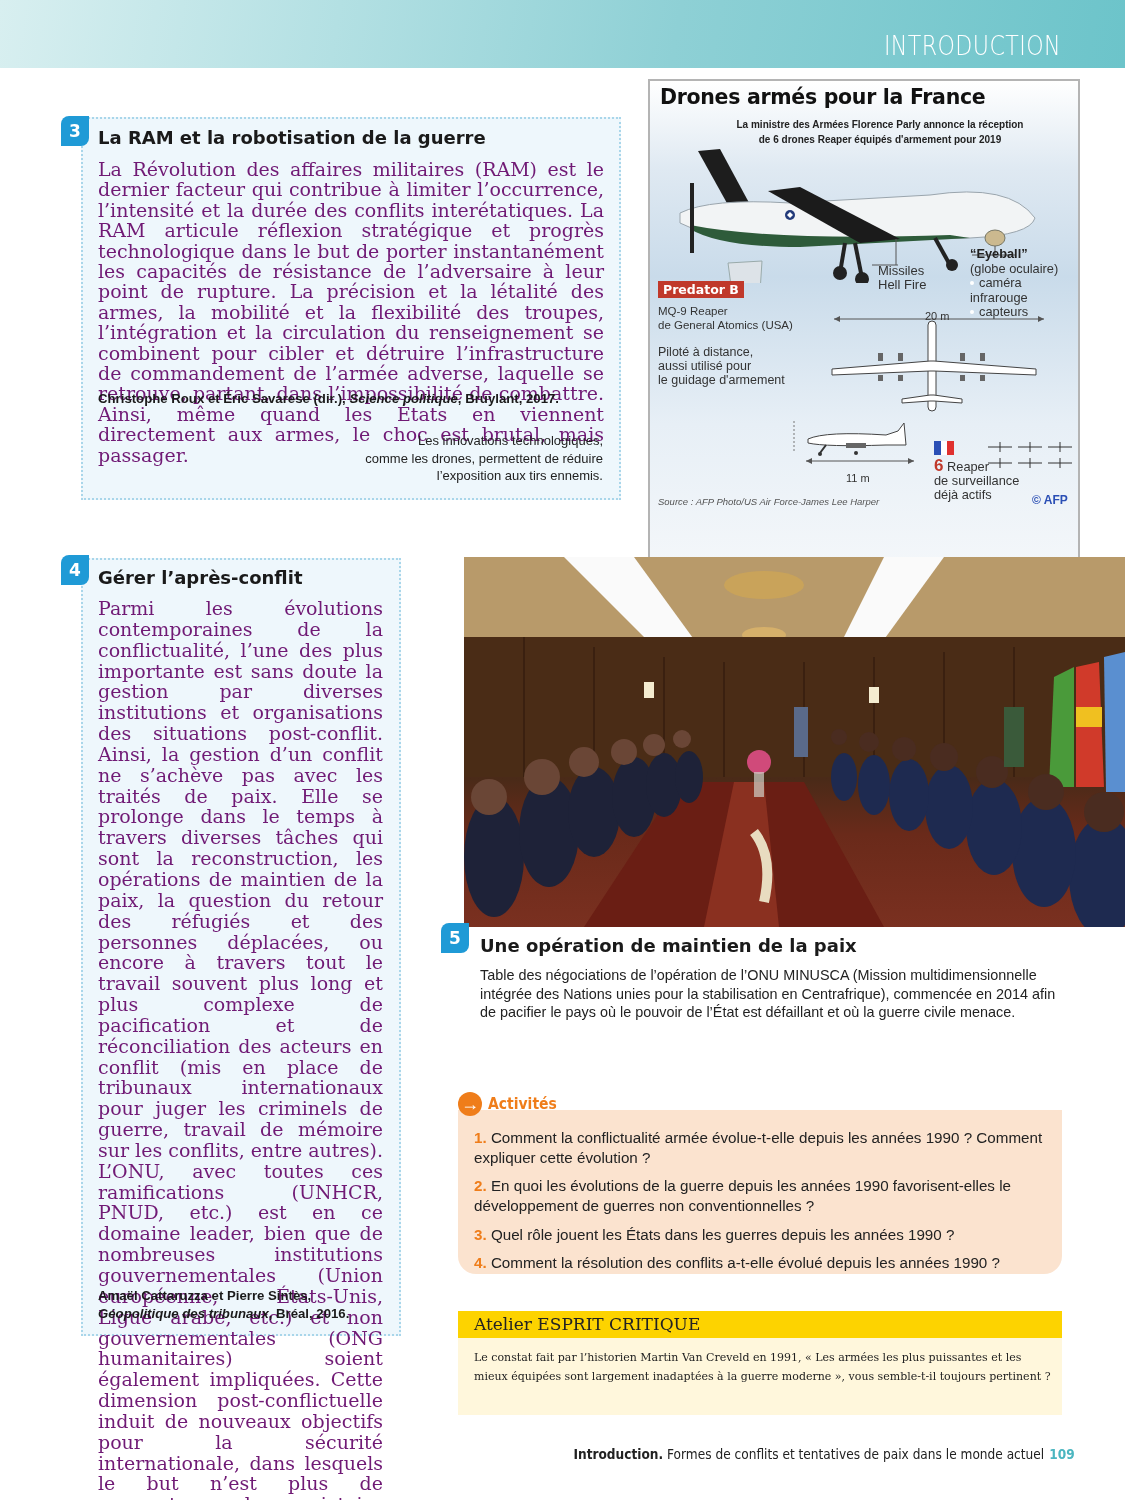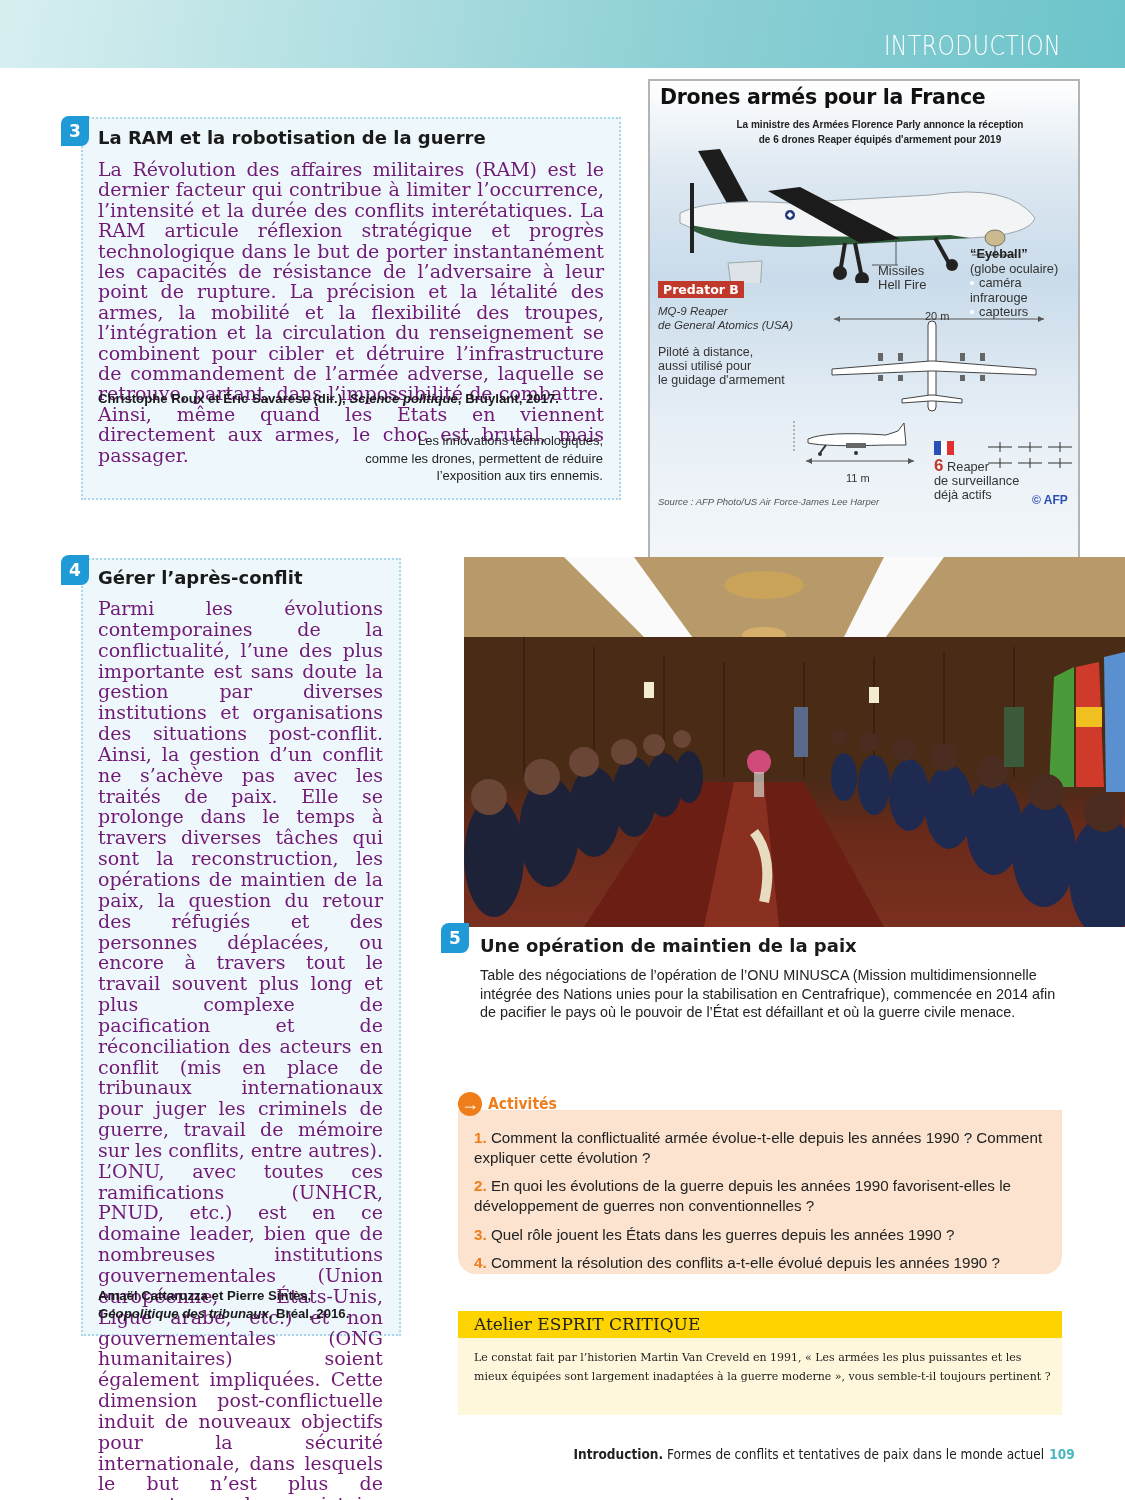--- a/index.html
+++ b/index.html
@@ -185,21 +185,21 @@
     <div>Hell Fire</div>
   </div>
   <div class="info-text" style="left:320px; top:166px; font-size:12.8px;">
     <div style="font-weight:bold; color:#222;">“Eyeball”</div>
     <div>(globe oculaire)</div>
     <div><span class="dot-w"></span><span>caméra infrarouge</span></div>
     <div><span class="dot-w"></span><span>capteurs</span></div>
   </div>
 
   <div class="predator-badge">Predator B</div>
-  <div class="info-text" style="left:8px; top:224px; font-style:italic; font-size:11.5px; line-height:13.5px;">
+  <div class="info-text" style="left:8px; top:224px; font-size:11.5px; line-height:13.5px;">
     <div>MQ-9 Reaper</div>
     <div>de General Atomics (USA)</div>
   </div>
   <div class="info-text" style="left:8px; top:264px; font-size:12.5px; line-height:14px;">
     <div>Piloté à distance,</div>
     <div>aussi utilisé pour</div>
     <div>le guidage d'armement</div>
   </div>
 
   <svg style="position:absolute; left:180px; top:228px;" width="220" height="110" viewBox="0 0 220 110">

